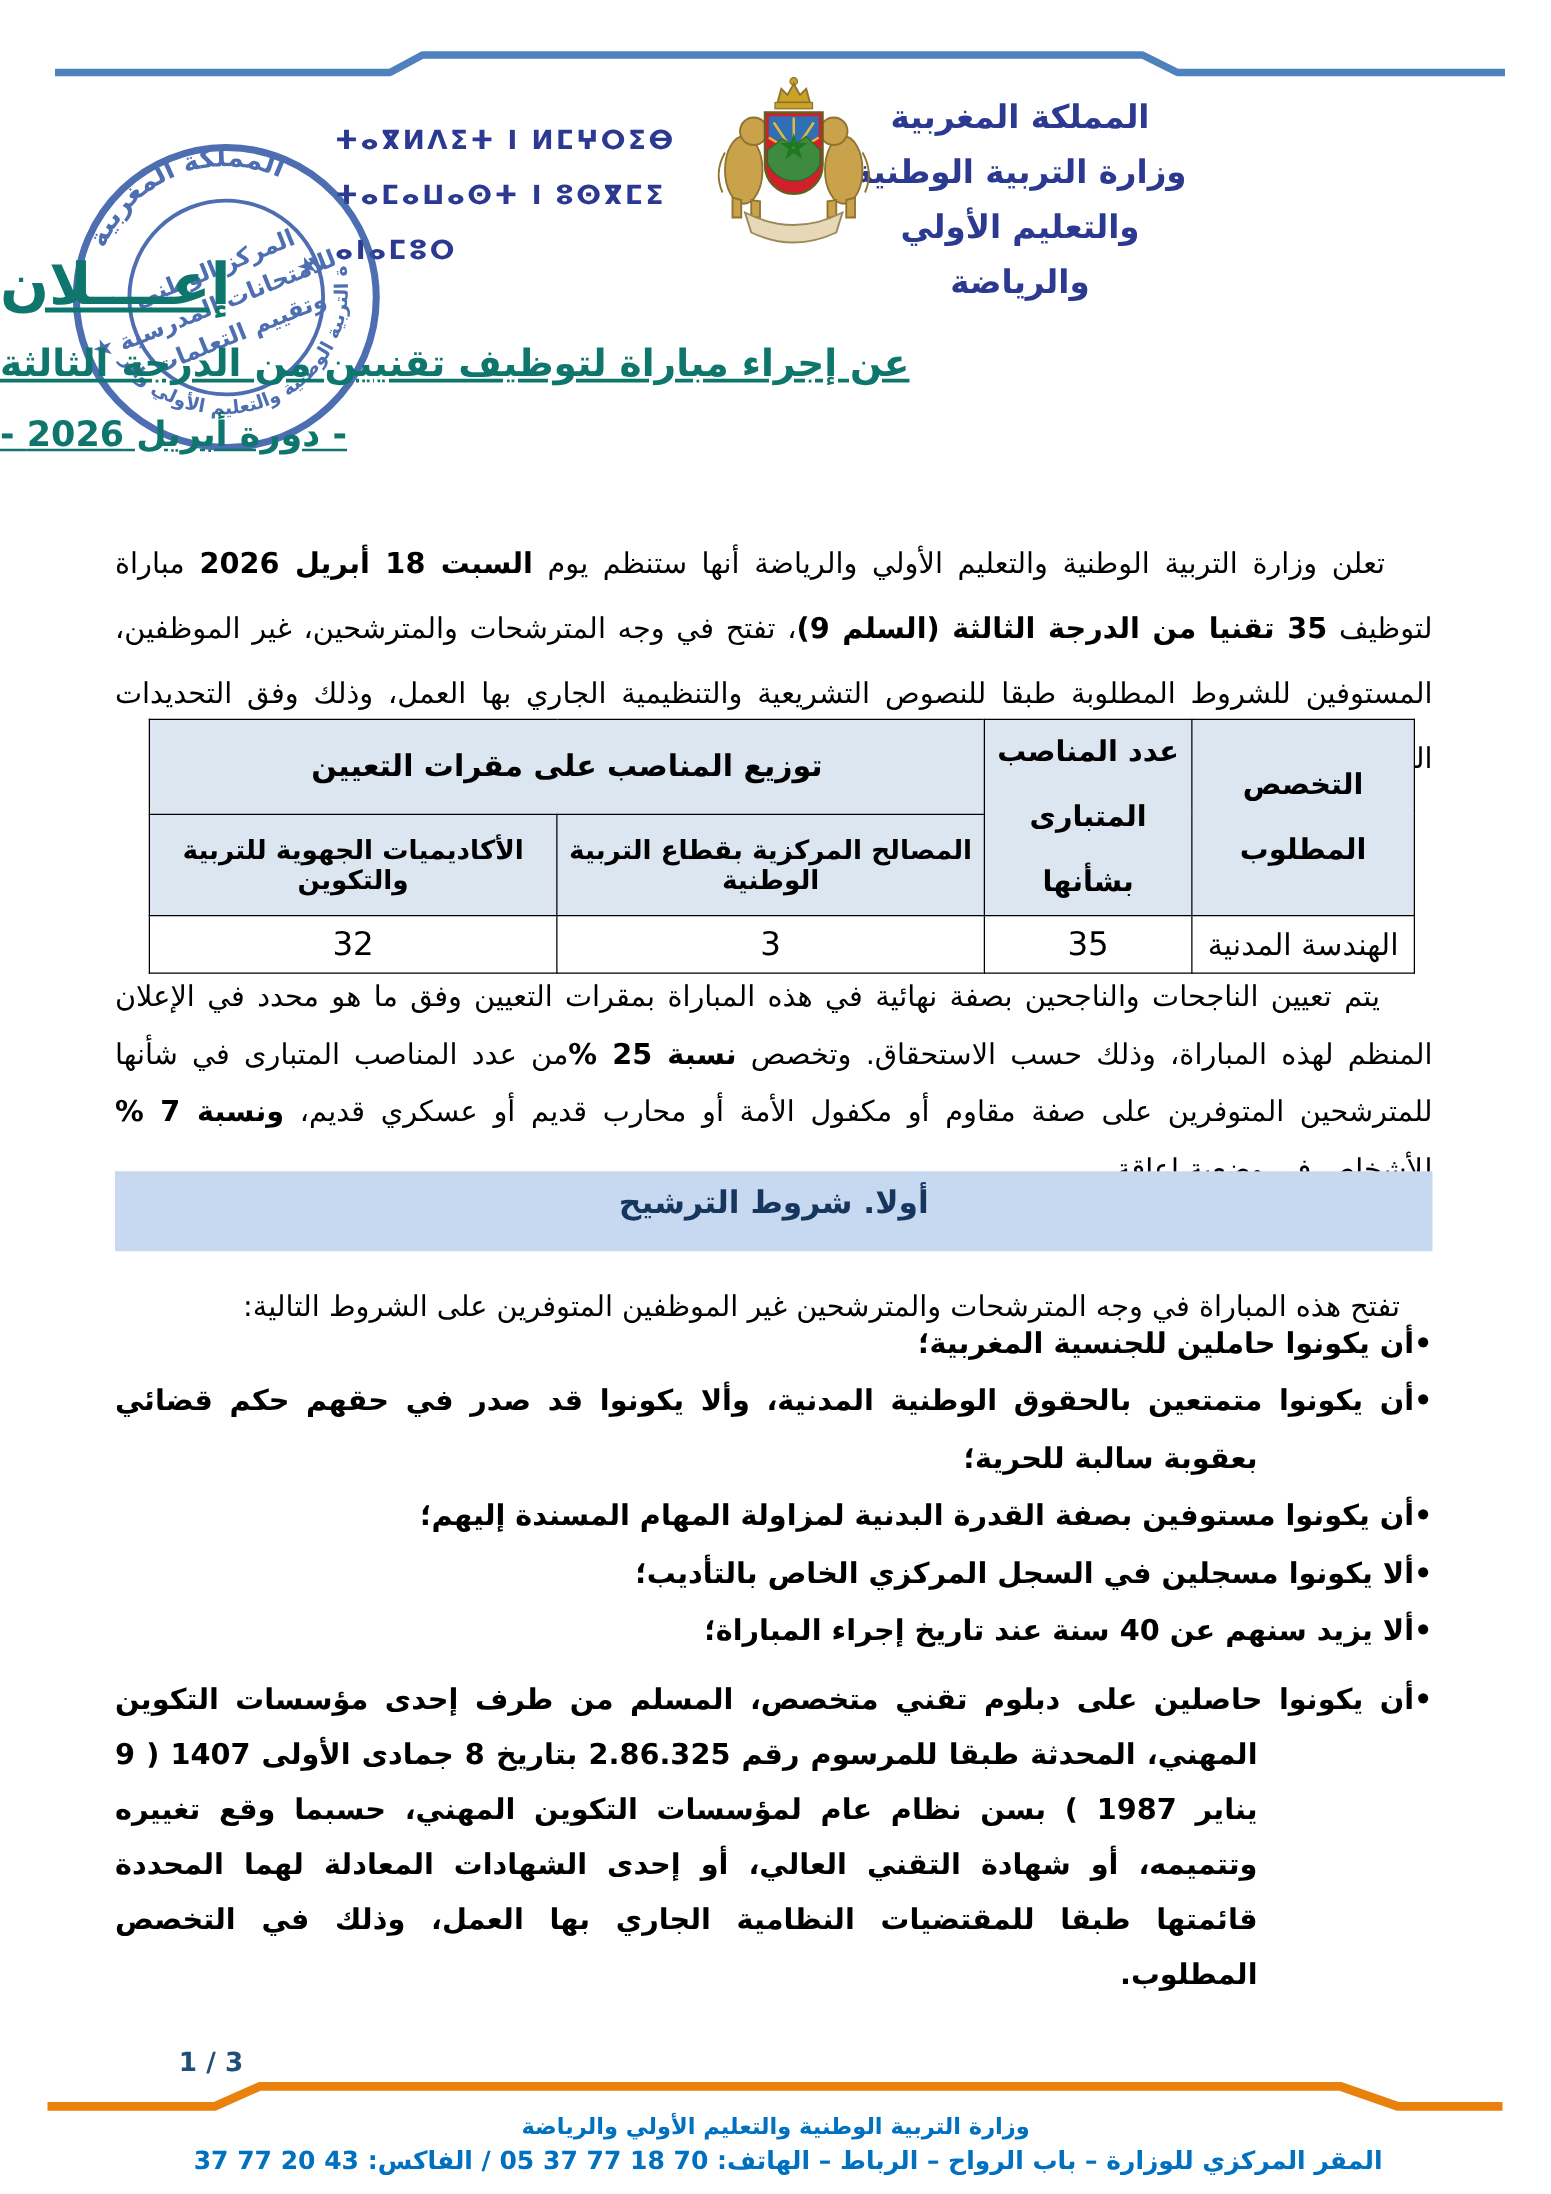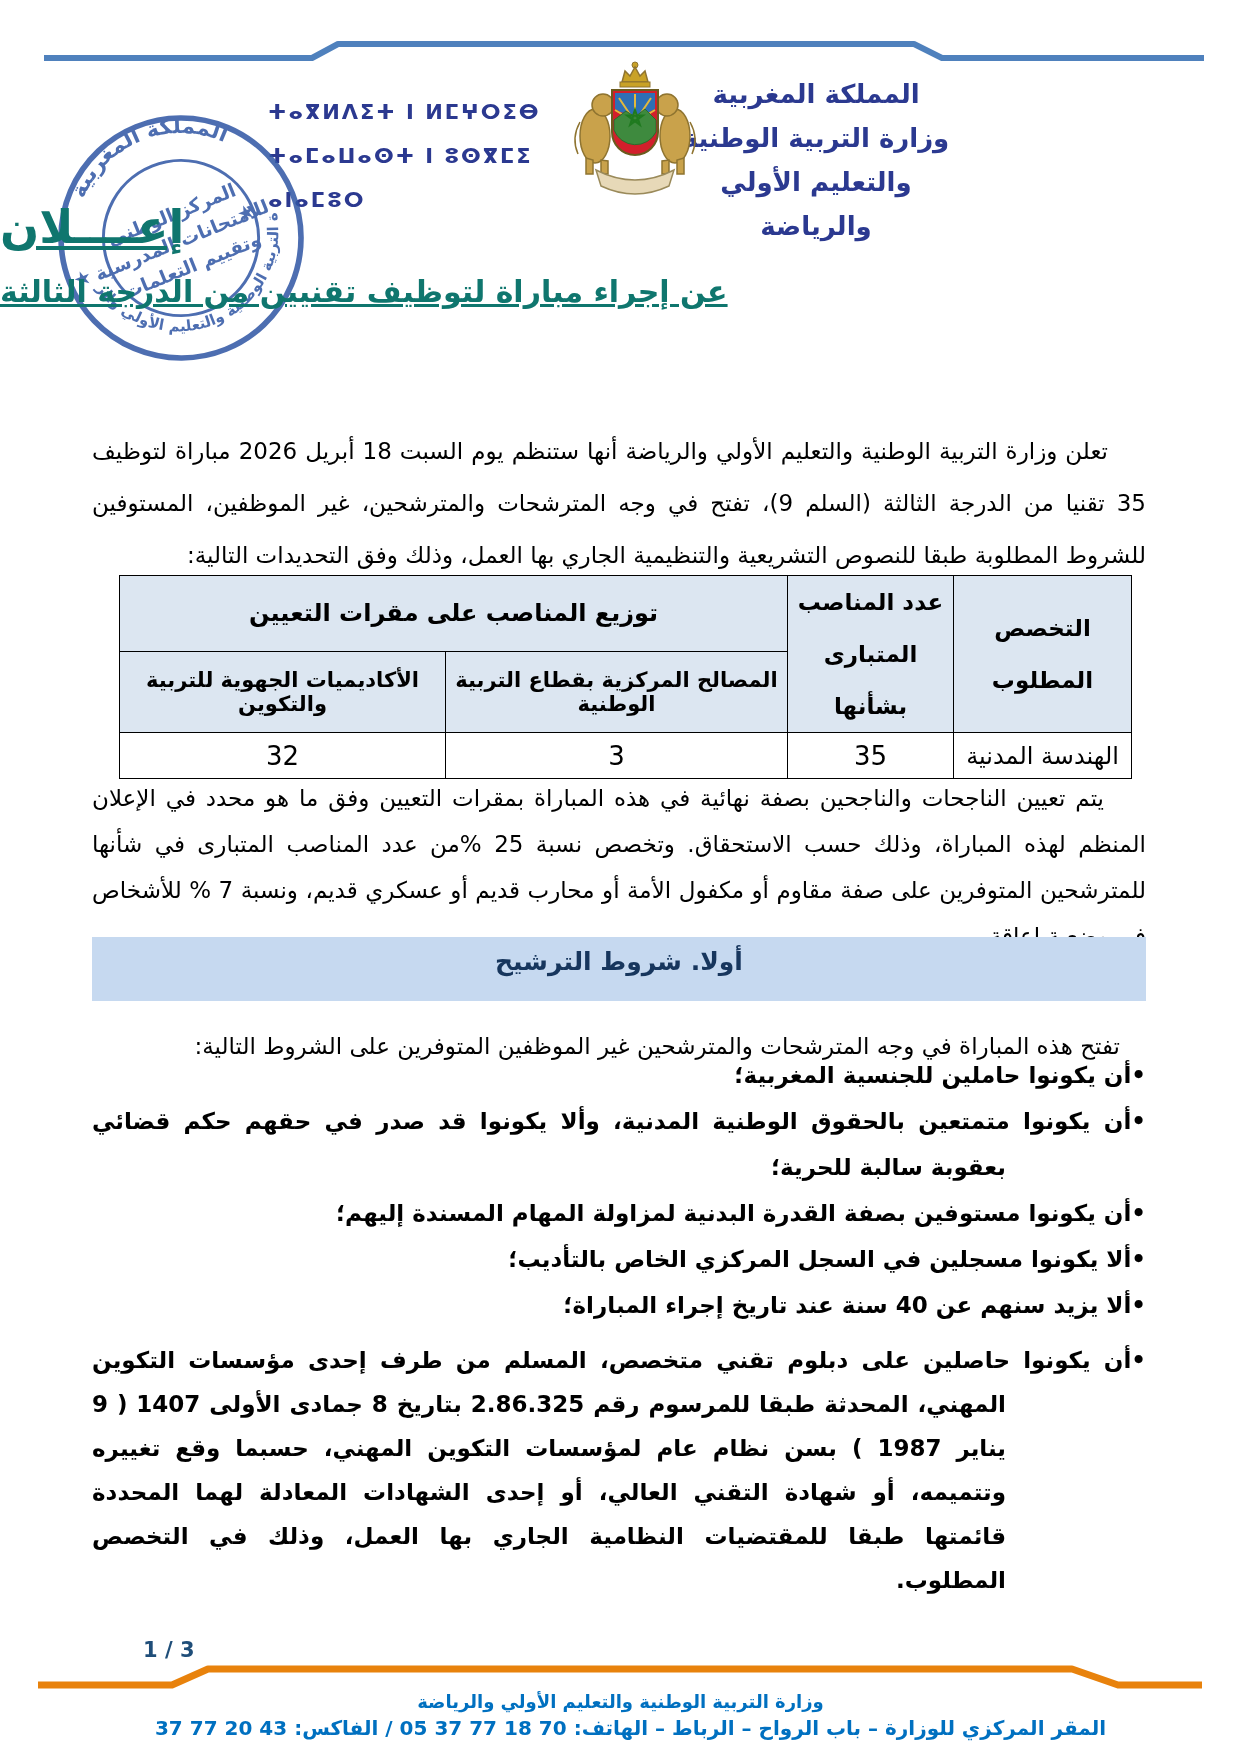--- a/index.html
+++ b/index.html
@@ -23,21 +23,21 @@
   
   .title-block { position:absolute; top:200px; left:0; width:100%; text-align:left; color:#0f766e;text-decoration:underline; }
   .main-title { font-size:46px; font-weight:bold; }
   .subtitle   { font-size:30px; font-weight:bold; margin-top:20px; }
   .session    { font-size:28px; font-weight:bold; margin-top:22px; }
 
   
   .para { position:absolute; right:95px; left:92px; font-size:23px; text-align:justify; text-justify:inter-word; }
   .intro { top:402px; line-height:52px; text-indent:38px; }
   .alloc { top:752px; line-height:46px; text-indent:42px; }
-  .b { font-weight:normal; }
+  .b { font-weight:bold; }
 
   
   table.alloc-table { position:absolute; top:575px; right:109px; width:1012px;
     border-collapse:collapse; table-layout:fixed; }
   .alloc-table td, .alloc-table th { border:1.6px solid #000; text-align:center; vertical-align:middle; padding:0 6px; }
   .alloc-table .hdr { background:#DCE6F1; font-weight:bold; }
   .col-spec  { width:178px; }
   .col-posts { width:166px; }
   .col-cent  { width:342px; }
   .col-acad  { width:326px; }
@@ -143,20 +143,21 @@
       <text x="163" y="106" font-size="16">★</text>
       <text x="100" y="85" font-size="15" font-weight="bold" text-anchor="middle">المركز الوطني</text>
       <text x="100" y="107" font-size="15" font-weight="bold" text-anchor="middle">للامتحانات المدرسية</text>
       <text x="100" y="129" font-size="15" font-weight="bold" text-anchor="middle">وتقييم التعلمات</text>
     </g>
   </svg>
 
   <div class="title-block">
     <div class="main-title">إعــــلان</div>
     <div class="subtitle">عن إجراء مباراة لتوظيف تقنيين من الدرجة الثالثة</div>
+    <div class="session">- دورة أبريل 2026 -</div>
   </div>
 
   <p class="para intro"><span>تعلن وزارة التربية الوطنية والتعليم الأولي والرياضة أنها ستنظم يوم </span><span class="b">السبت 18 أبريل 2026</span><span> مباراة لتوظيف </span><span class="b">35 تقنيا من الدرجة الثالثة (السلم 9)</span><span>، تفتح في وجه المترشحات والمترشحين، غير الموظفين، المستوفين للشروط المطلوبة طبقا للنصوص التشريعية والتنظيمية الجاري بها العمل، وذلك وفق التحديدات التالية:</span></p>
 
   <table class="alloc-table">
     <colgroup>
       <col class="col-spec">
         <col class="col-posts">
         <col class="col-cent">
         <col class="col-acad">

